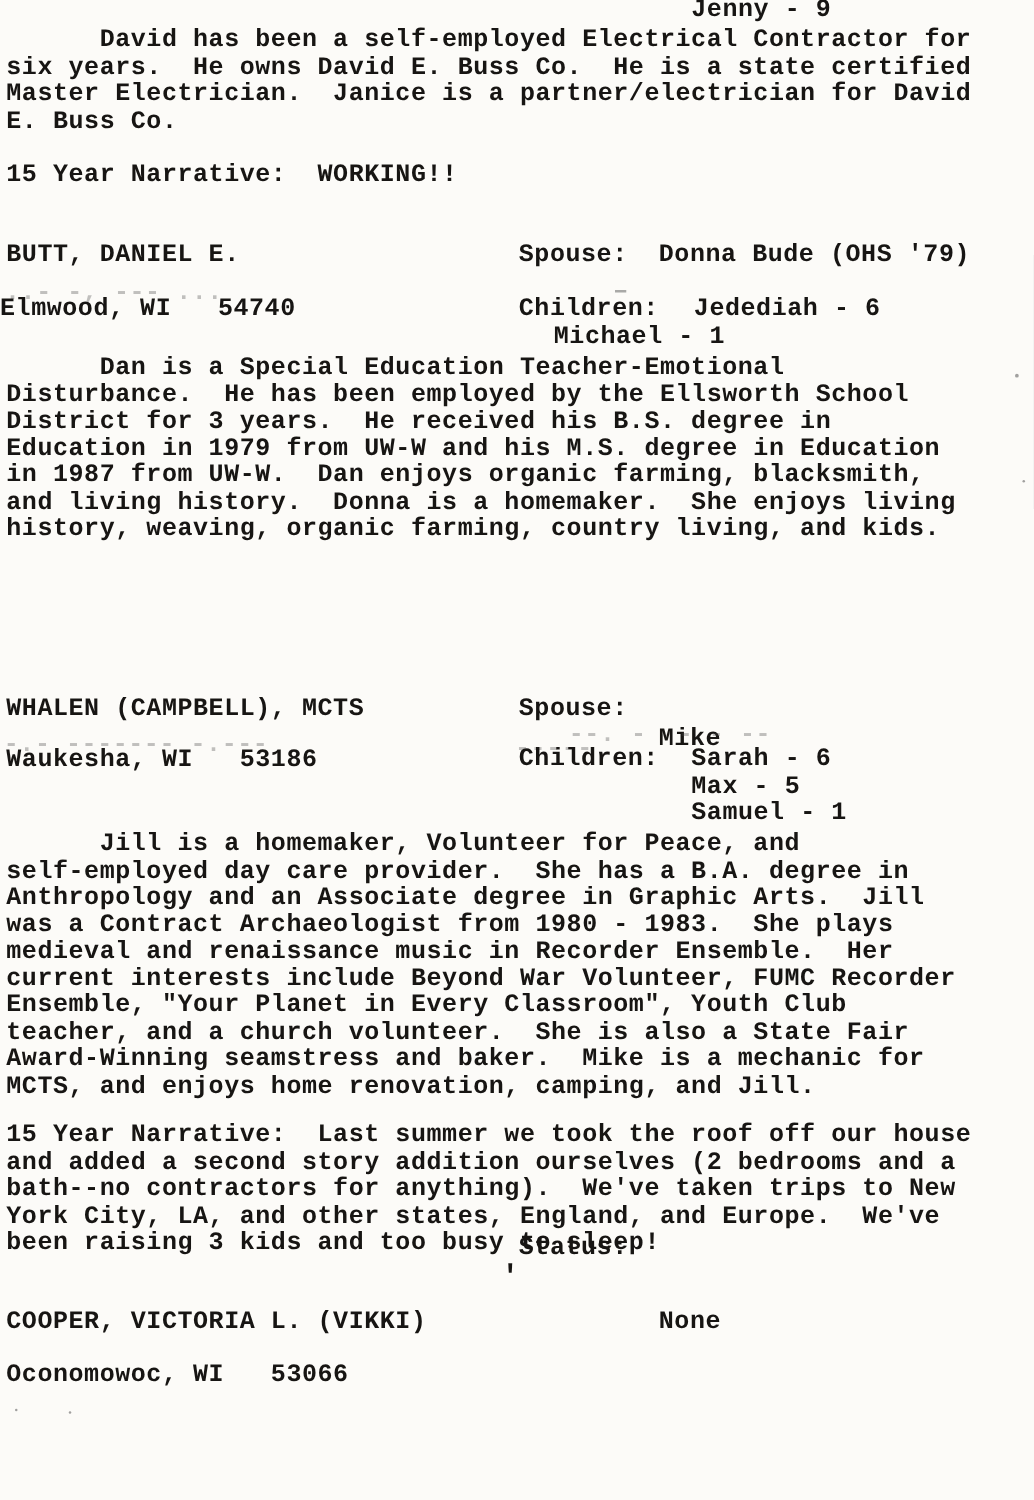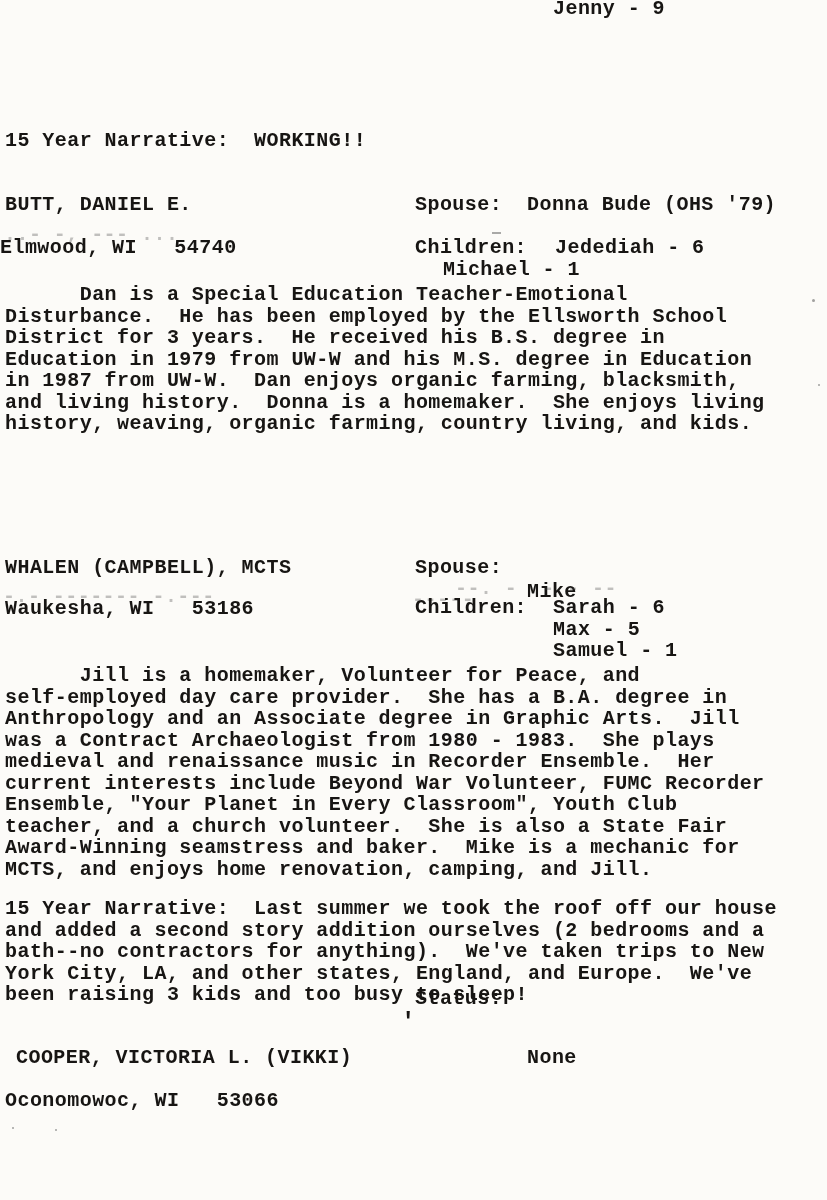--- a/index.html
+++ b/index.html
@@ -25,20 +25,24 @@
   .mark { font-size:24px; font-weight:900; }
   .speck { position:absolute; background:#555; border-radius:50%; opacity:0.55; }
   .dashspeck { position:absolute; background:#444; opacity:0.45; }
 </style>
 </head>
 <body>
 
 <div class="page">
 
   <div class="tb" style="left:553px;top:-2px">Jenny - 9</div>
+  <div class="tb" style="left:5px;top:22px">      David has been a self-employed Electrical Contractor for
+six years.  He owns David E. Buss Co.  He is a state certified
+Master Electrician.  Janice is a partner/electrician for David
+E. Buss Co.</div>
   <div class="tb" style="left:5px;top:130px">15 Year Narrative:  WORKING!!</div>
 
   <div class="tb" style="left:5px;top:194px">BUTT, DANIEL E.</div>
   <div class="tb" style="left:415px;top:194px">Spouse:</div>
   <div class="tb" style="left:527px;top:194px">Donna Bude (OHS '79)</div>
   <div class="tb faint" style="left:4px;top:224px">..- -, --- ...</div>
   <div class="tb" style="left:0;top:237px">Elmwood, WI   54740</div>
   <div class="tb" style="left:415px;top:237px">Children:</div>
   <div class="tb" style="left:443px;top:237px">         Jedediah - 6
 Michael - 1</div>
@@ -72,21 +76,21 @@
 Award-Winning seamstress and baker.  Mike is a mechanic for
 MCTS, and enjoys home renovation, camping, and Jill.</div>
   <div class="tb" style="left:5px;top:898px">15 Year Narrative:  Last summer we took the roof off our house
 and added a second story addition ourselves (2 bedrooms and a
 bath--no contractors for anything).  We've taken trips to New
 York City, LA, and other states, England, and Europe.  We've
 been raising 3 kids and too busy to sleep!</div>
 
   <div class="tb mark" style="left:401px;top:1012px">'</div>
 
-  <div class="tb" style="left:16px;top:1047px">COOPER, VICTORIA L. (VIKKI)</div>
+  <div class="tb" style="left:5px;top:1047px">COOPER, VICTORIA L. (VIKKI)</div>
   <div class="tb" style="left:415px;top:988px">Status:</div>
   <div class="tb" style="left:527px;top:1047px">None</div>
   <div class="tb" style="left:5px;top:1090px">Oconomowoc, WI   53066</div>
 
   <div class="speck" style="left:812px;top:299px;width:3px;height:3px"></div>
   <div class="speck" style="left:818px;top:384px;width:2px;height:2px"></div>
   <div class="dashspeck" style="left:492px;top:232px;width:9px;height:2px"></div>
   <div class="speck" style="left:12px;top:1127px;width:2px;height:2px"></div>
   <div class="speck" style="left:55px;top:1129px;width:2px;height:2px"></div>
 

